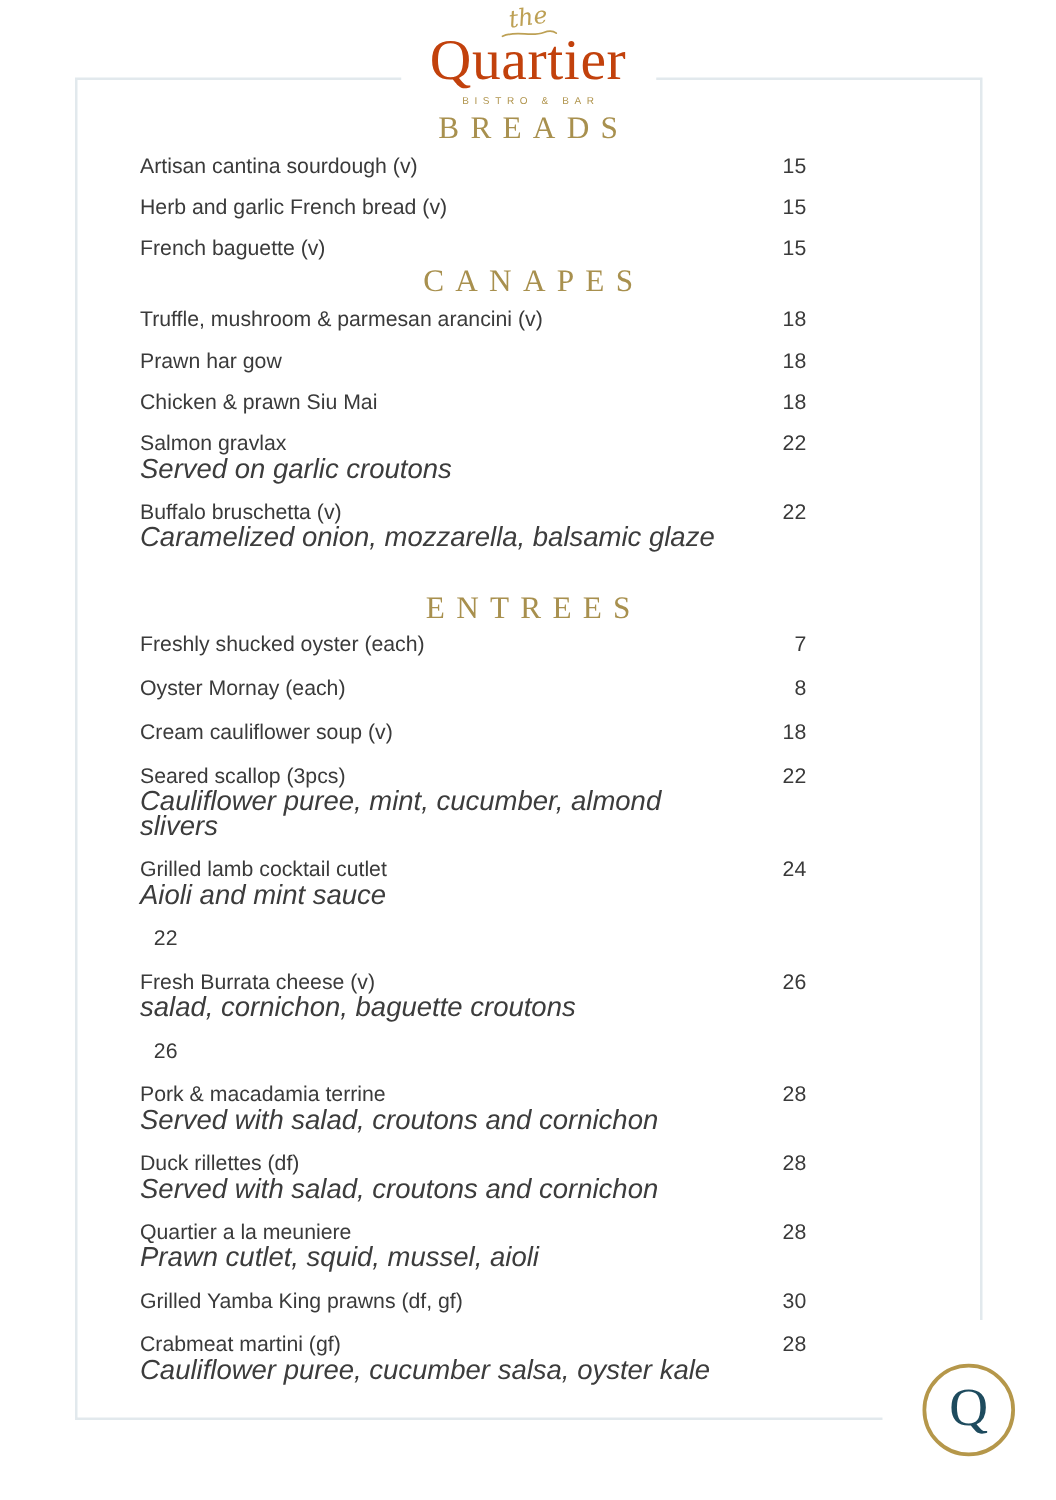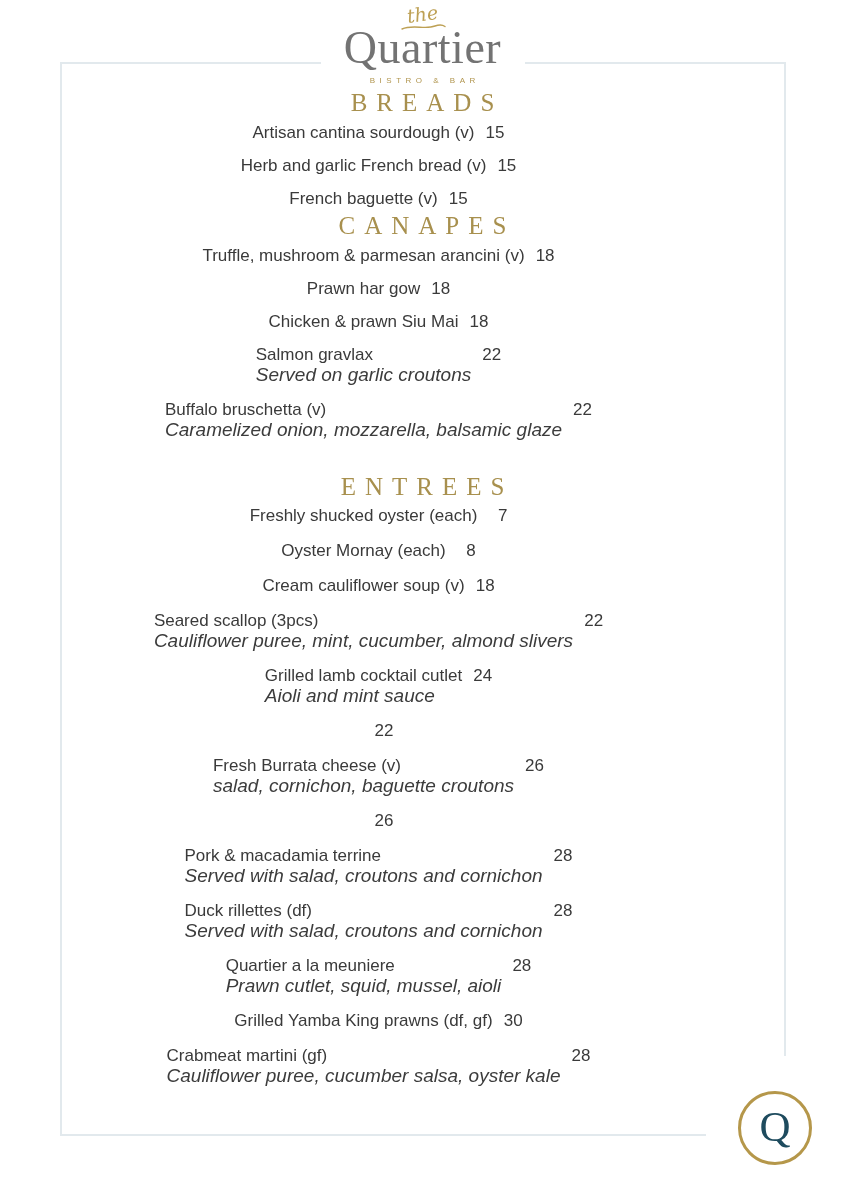--- a/index.html
+++ b/index.html
@@ -37,21 +37,21 @@
     font-size: 19px;
     line-height: 1;
     margin-top: 5px;
     transform: rotate(-8deg);
     display: inline-block;
   }
   .the-flourish { display: block; margin: -3px auto 0; }
   .logo-name {
     font-family: "Liberation Serif", serif;
     font-size: 46px;
-    color: #737373;
+    color: #c2410c;
     line-height: 1;
     margin-top: -7px;
     letter-spacing: 0.5px;
   }
   .logo-tagline {
     font-size: 8px;
     color: #b1954e;
     letter-spacing: 4.5px;
     padding-left: 4.5px;
     margin-top: 5px;
@@ -74,34 +74,34 @@
     text-align: center;
     transform: translateX(44px); 
     line-height: 30px;
     margin: 0 0 5px 0;
   }
   .section-canapes .section-title { margin-top: -11px; text-align: center; }
   .section-entrees .section-title { margin-top: 32px; margin-bottom: 4px; }
 
   .item {
     display: flex;
-    justify-content: center;
+    justify-content: space-between;
     align-items: flex-start;
     margin-bottom: 15px;
   }
   .section-breads .item.simple,
   .section-canapes .item.simple { margin-bottom: 13px; }
   .item-text { max-width: 460px; }
   .item-name {
     font-size: 17px;
     color: #3a3a3a;
     line-height: 20px;
   }
   .item-desc {
-    font-size: 19px;
+    font-size: 22px;
     font-style: italic;
     color: #3c3c3c;
     line-height: 20px;
   }
   .item-price {
     font-size: 17px;
     color: #3a3a3a;
     line-height: 20px;
     text-align: right;
     min-width: 30px;

